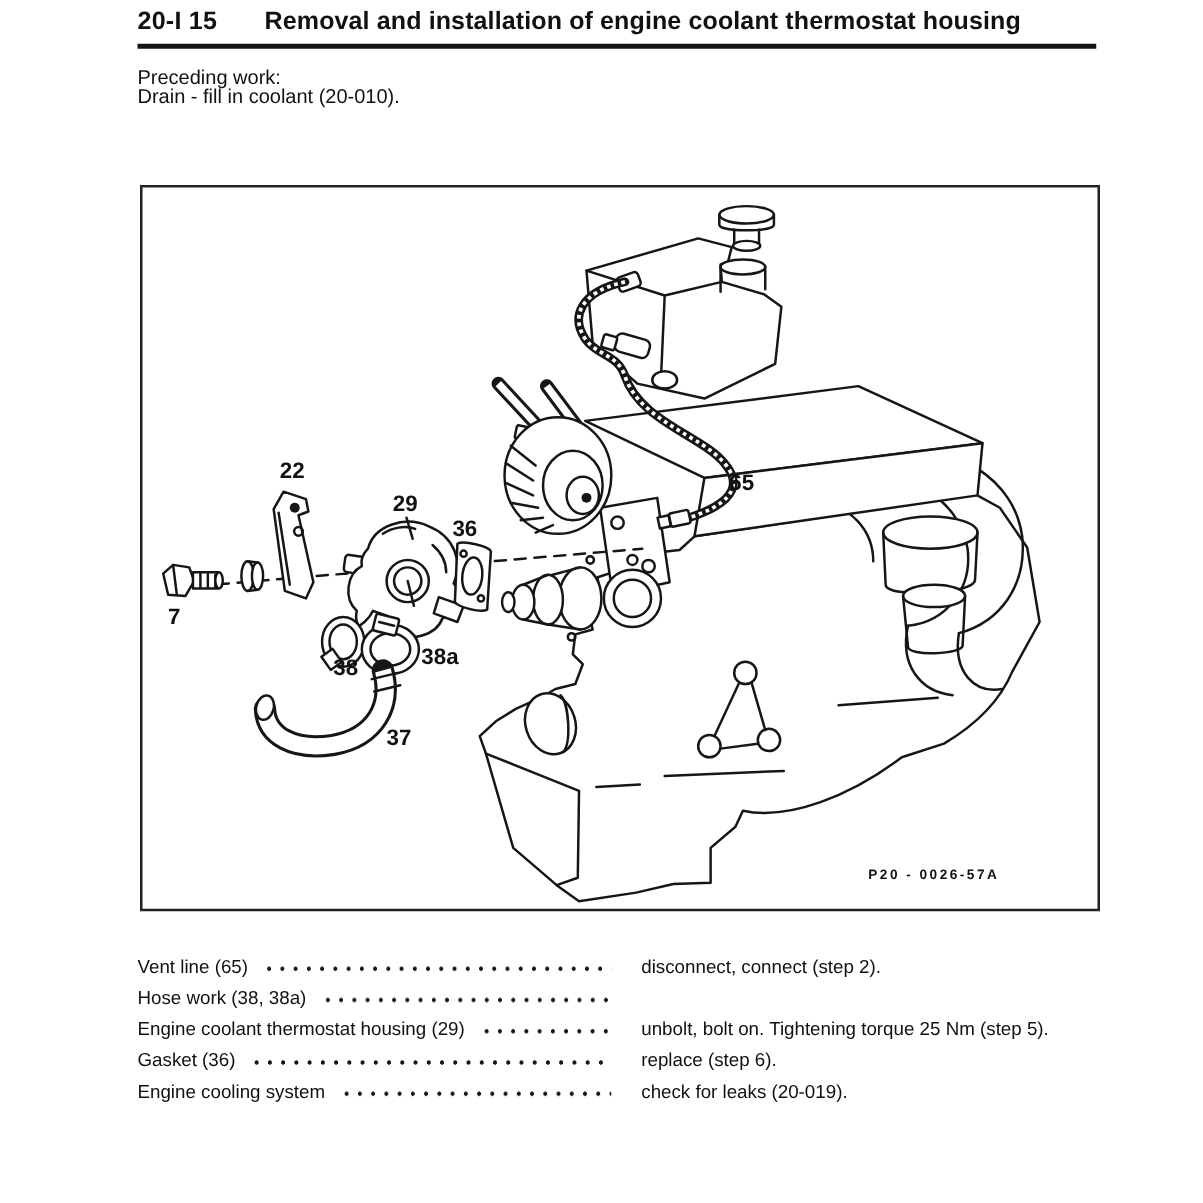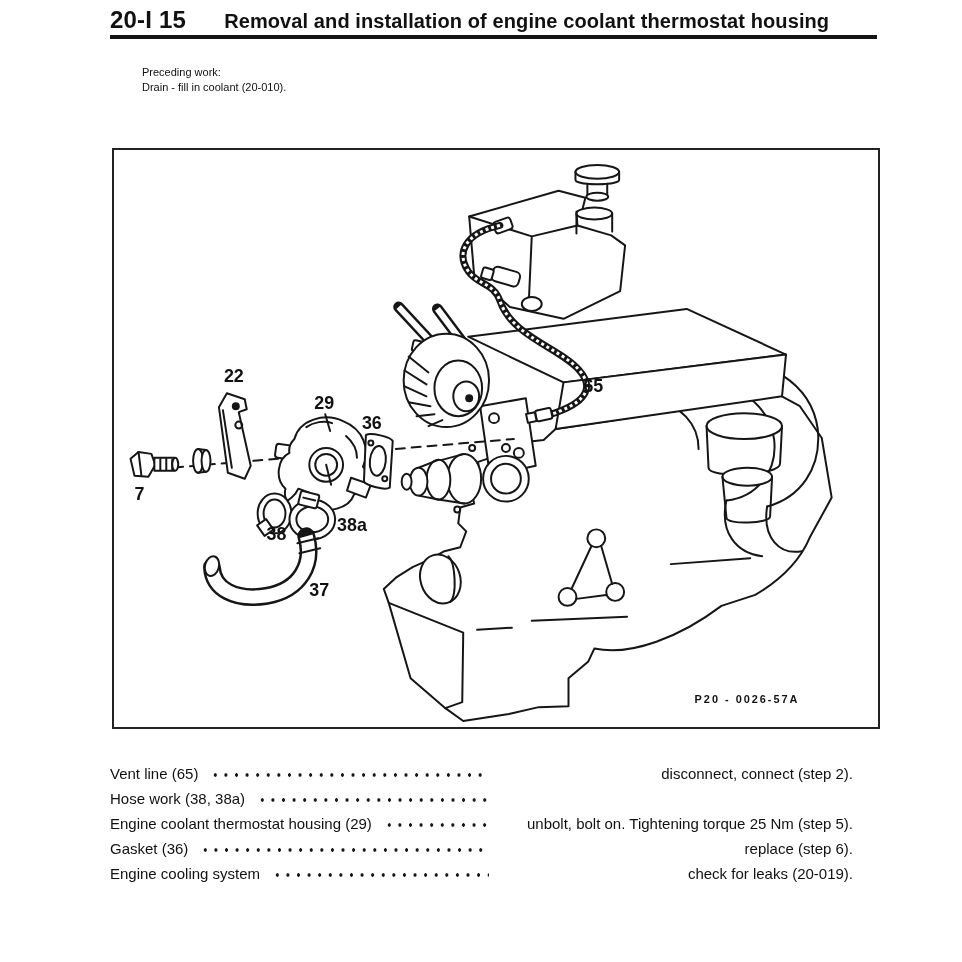--- a/index.html
+++ b/index.html
@@ -2,41 +2,41 @@
 <html><head>
 <meta charset="utf-8">
 <style>
   html,body{margin:0;padding:0;background:#fff;}
   .page{
     position:relative;width:962px;height:962px;background:#fff;overflow:hidden;
     font-family:"Liberation Sans","DejaVu Sans",sans-serif;color:#111;
   }
   
   .hdr{position:absolute;left:110px;top:6px;display:flex;align-items:baseline;gap:38px;}
-  .job{font-size:24px;font-weight:bold;letter-spacing:.2px;white-space:nowrap;}
+  .job{font-size:20px;font-weight:bold;letter-spacing:.2px;white-space:nowrap;}
   .title{font-size:20px;font-weight:bold;margin:0;letter-spacing:.1px;white-space:nowrap;}
   .rule{position:absolute;left:110px;top:35px;width:767px;height:3.5px;background:#151515;}
   
-  .preceding{position:absolute;left:110px;top:65px;font-size:11px;line-height:15px;margin-left:32px;}
+  .preceding{position:absolute;left:110px;top:55px;font-size:16px;line-height:15px;}
   
   .fig{position:absolute;left:112px;top:148px;width:768px;height:581px;
        border:2px solid #222;box-sizing:border-box;margin:0;background:#fff;}
   .fig svg{display:block;width:100%;height:100%;}
   .plabel{font:bold 18px "Liberation Sans","DejaVu Sans",sans-serif;fill:#111;}
   .pcap{font:bold 11px "Liberation Sans","DejaVu Sans",sans-serif;fill:#111;letter-spacing:2px;}
   
   .proc{position:absolute;left:110px;top:761px;width:756px;font-size:15px;line-height:25px;}
   .row{display:flex;align-items:flex-start;}
   .part{width:403px;display:flex;flex:none;}
   .pname{white-space:nowrap;}
   .leader{flex:1;height:25px;margin-left:9px;margin-right:24px;
     background-image:radial-gradient(circle,#151515 1.5px,transparent 1.9px);
     background-size:10.6px 10px;background-repeat:repeat-x;
     background-position:left 3px bottom 6px;}
-  .action{width:340px;text-align:right;}
+  .action{width:340px;}
 </style>
 </head>
 <body>
 
 <div class="page">
 
   <div class="hdr">
     <span class="job">20-I 15</span>
     <h1 class="title">Removal and installation of engine coolant thermostat housing</h1>
   </div>

